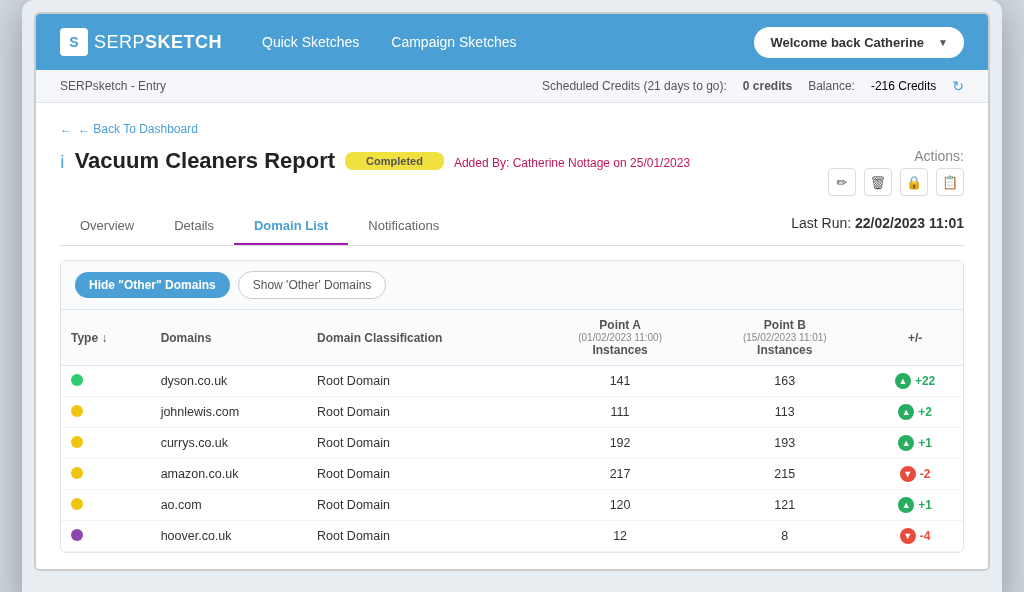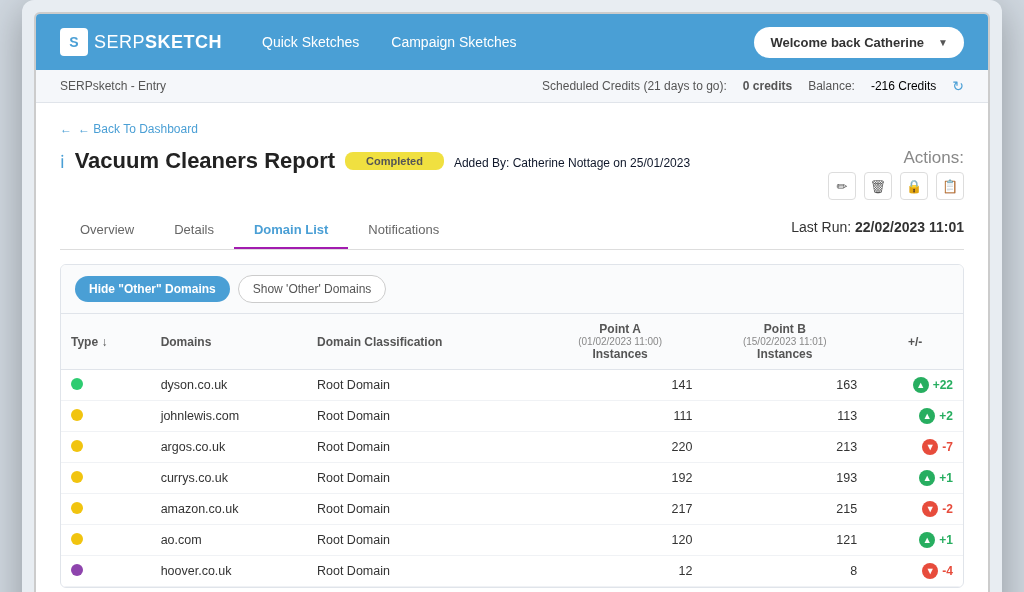--- a/index.html
+++ b/index.html
@@ -99,24 +99,24 @@
     
     .content { padding: 16px 24px; background: #fff; }
 
     .back-link { font-size: 12px; color: #4a9fd5; cursor: pointer; margin-bottom: 12px; display: inline-flex; align-items: center; gap: 4px; }
 
     .report-header { display: flex; justify-content: space-between; align-items: flex-start; margin-bottom: 12px; }
     .report-title-row { display: flex; align-items: center; gap: 10px; flex-wrap: wrap; }
     .report-icon { color: #4a9fd5; font-size: 18px; }
     .report-title { font-size: 22px; font-weight: 700; color: #222; }
     .completed-badge { background: #f0e040; color: #555; font-size: 11px; font-weight: 700; padding: 3px 21px; border-radius: 8px; }
-    .report-meta { font-size: 12px; color: #0f172a; margin-top: 4px; }
+    .report-meta { font-size: 12px; color: #be185d; margin-top: 4px; }
 
     .actions-panel { text-align: right; }
-    .actions-label { font-size: 17px; color: #888; margin-bottom: 4px; }
+    .actions-label { font-size: 14px; color: #888; margin-bottom: 4px; }
     .action-icons { display: flex; gap: 8px; justify-content: flex-end; }
     .action-btn { width: 28px; height: 28px; border: 1px solid #ddd; border-radius: 4px; background: #fff; cursor: pointer; display: flex; align-items: center; justify-content: center; font-size: 13px; color: #555; }
 
     
     .tabs-row { display: flex; align-items: center; justify-content: space-between; border-bottom: 1px solid #ddd; margin-bottom: 14px; }
     .tabs { display: flex; }
     .tab { padding: 10px 20px; font-size: 13px; color: #666; cursor: pointer; border-bottom: 2px solid transparent; }
     .tab.active { color: #4a9fd5; border-bottom: 2px solid #a21caf; font-weight: 600; }
     .last-run { font-size: 14px; color: #333; padding-bottom: 8px; }
     .last-run strong { font-weight: 700; }
@@ -128,21 +128,21 @@
     .btn-show { background: #fff; color: #555; border: 1px solid #ccc; border-radius: 20px; padding: 6px 14px; font-size: 12px; cursor: pointer; }
 
     
     .data-table { width: 100%; border-collapse: collapse; font-size: 12.5px; }
     .data-table thead tr { background: #fafbfc; }
     .data-table thead th { padding: 8px 10px; text-align: left; font-weight: 600; color: #555; font-size: 12px; border-bottom: 1px solid #e0e4ea; }
     .data-table thead th.center { text-align: center; }
     .col-point-sub { font-size: 10px; color: #888; font-weight: 400; }
     .data-table tbody tr { border-bottom: 1px solid #f0f2f5; }
     .data-table tbody td { padding: 7px 10px; color: #333; }
-    .data-table tbody td.center { text-align: right; }
+    .data-table tbody td.center { text-align: center; }
 
     .type-dot { width: 12px; height: 12px; border-radius: 50%; display: inline-block; }
     .dot-green { background: #2ecc71; }
     .dot-yellow { background: #f1c40f; }
     .dot-purple { background: #8e44ad; }
 
     .change-badge { display: inline-flex; align-items: center; gap: 4px; font-weight: 700; font-size: 12px; }
     .change-up { color: #27ae60; }
     .change-down { color: #e74c3c; }
     .arrow-circle-up { width: 16px; height: 16px; border-radius: 50%; background: #27ae60; color: #fff; display: inline-flex; align-items: center; justify-content: center; font-size: 9px; }
@@ -274,33 +274,20 @@
     <td class="center">113</td>
     <td class="center">
       <span class="change-badge change-up">
         <span class="arrow-circle-up">▲</span>
         +2
       </span>
     </td>
   </tr>
               <tr>
     <td><span class="type-dot dot-yellow"></span></td>
-    <td>argos.co.uk</td>
-    <td>Root Domain</td>
-    <td class="center">220</td>
-    <td class="center">213</td>
-    <td class="center">
-      <span class="change-badge change-down">
-        <span class="arrow-circle-down">▼</span>
-        -7
-      </span>
-    </td>
-  </tr>
-              <tr>
-    <td><span class="type-dot dot-yellow"></span></td>
     <td>currys.co.uk</td>
     <td>Root Domain</td>
     <td class="center">192</td>
     <td class="center">193</td>
     <td class="center">
       <span class="change-badge change-up">
         <span class="arrow-circle-up">▲</span>
         +1
       </span>
     </td>

